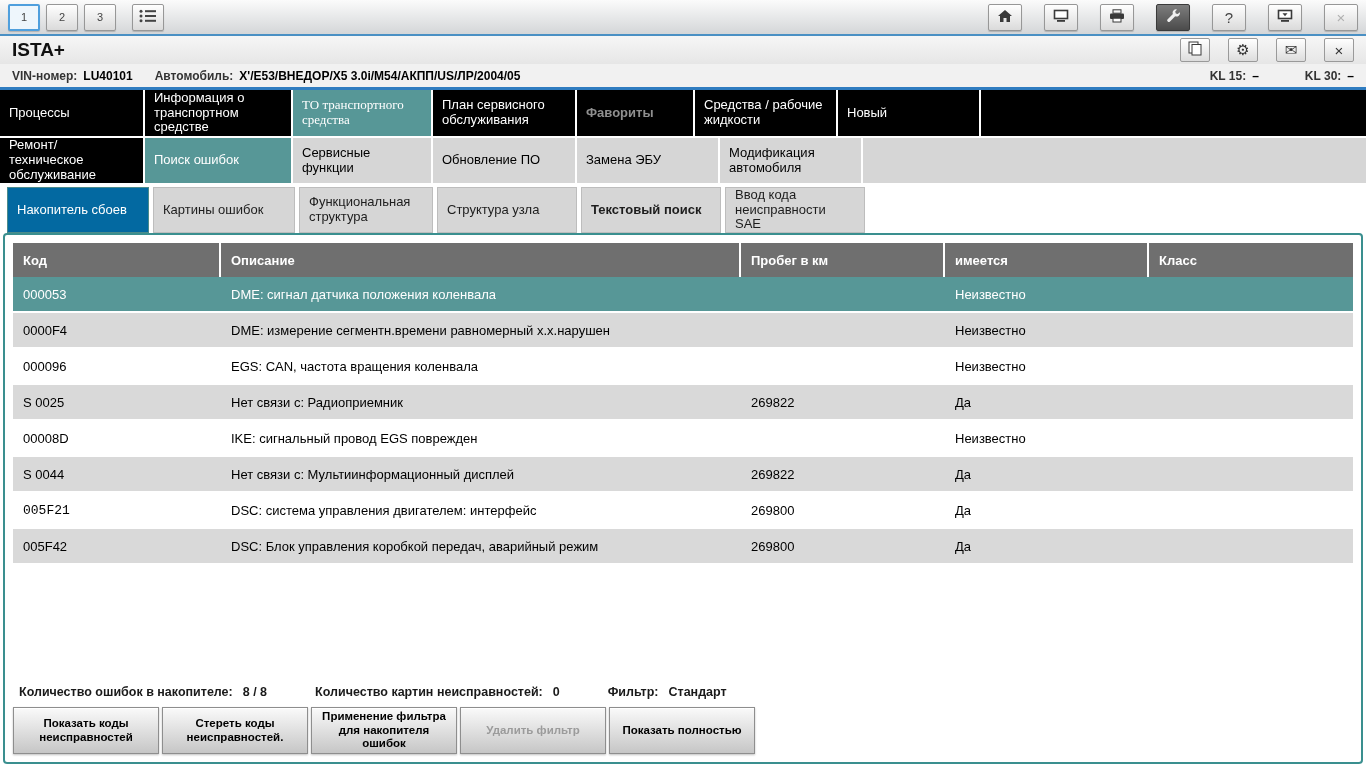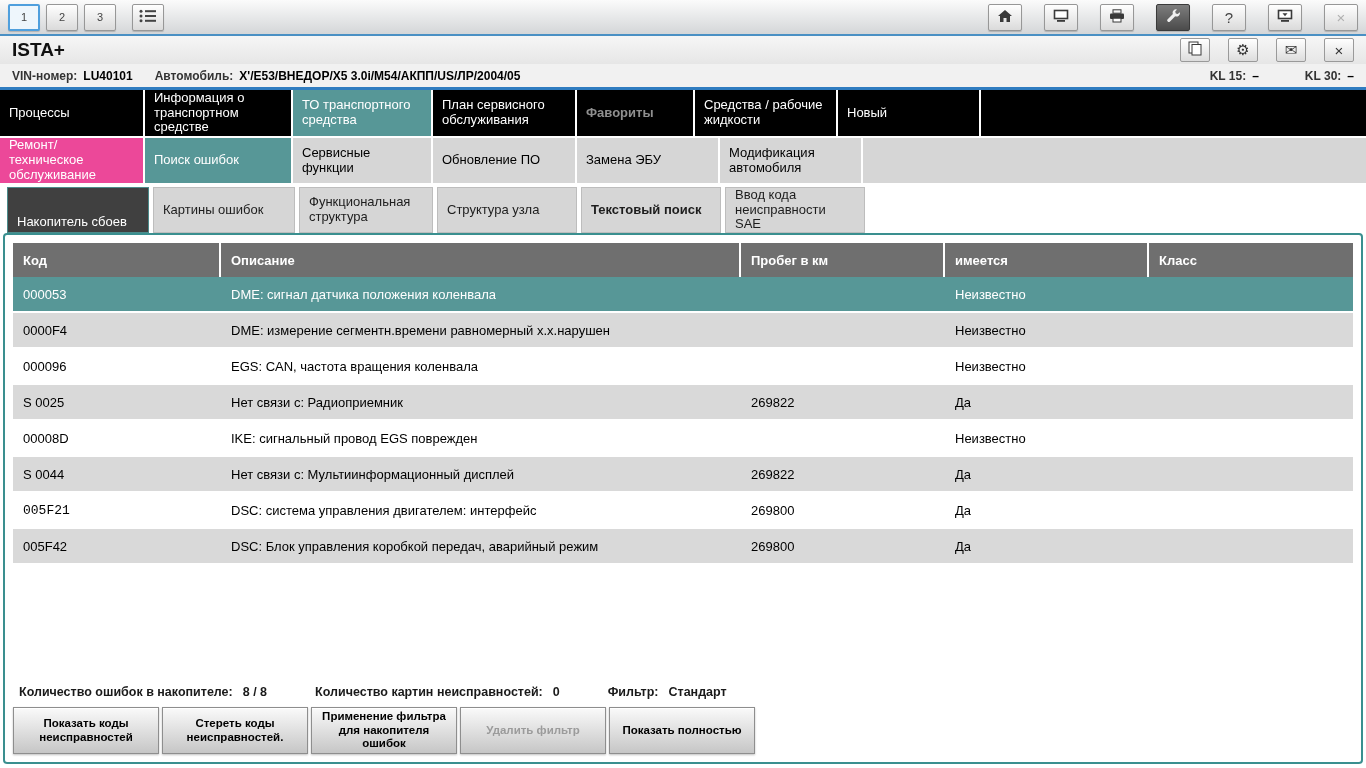--- a/index.html
+++ b/index.html
@@ -40,28 +40,28 @@
   .menurow{display:flex;flex:0 0 auto;}
   #menu-row1{height:46px;background:#000;}
   #menu-row1 .cell{background:#000;color:#fff;border-right:2px solid #fff;display:flex;align-items:center;
                    padding:2px 9px;font-size:13px;line-height:1.12;overflow:hidden;cursor:default;}
   #menu-row1 .cell.active{background:#579797;}
   #menu-row1 .cell.disabled{color:#8f8f8f;}
   #menu-row1 .filler{flex:1;background:#000;}
   #menu-row2{height:47px;background:#d6d6d6;border-top:2px solid #fff;}
   #menu-row2 .cell{background:#d6d6d6;color:#000;border-right:2px solid #fff;display:flex;align-items:center;
                    padding:2px 9px;font-size:13px;line-height:1.14;overflow:hidden;cursor:default;}
-  #menu-row2 .cell.dark{background:#ec4899;color:#fff;}
+  #menu-row2 .cell.dark{background:#000000;color:#fff;}
   #menu-row2 .cell.active{background:#579797;color:#fff;}
   #menu-row2 .filler{flex:1;background:#d6d6d6;}
 
   .tabsrow{height:50px;background:#fff;display:flex;gap:4px;padding:4px 0 0 7px;flex:0 0 auto;}
   .tab{background:#d6d6d6;border:1px solid #bdbdbd;display:flex;align-items:center;padding:2px 9px;
        font-size:13px;line-height:1.14;overflow:hidden;color:#1d1d1d;cursor:default;}
-  .tab.active{background:#404040;color:#fff;border-color:#4b8b8b;align-items:flex-end;}
+  .tab.active{background:#0369a1;color:#fff;border-color:#4b8b8b;}
 
   
   .frame{flex:1;margin:0 3px 4px 3px;border:2px solid #3a8f8f;border-radius:4px;background:#fff;
          display:flex;flex-direction:column;padding:8px 8px 6px 8px;overflow:hidden;}
 
   .thead{display:flex;height:34px;flex:0 0 auto;}
   .th{background:#6f6f6f;color:#fff;font-weight:bold;font-size:13px;display:flex;align-items:center;
       padding:0 10px;border-right:2px solid #fff;overflow:hidden;}
   .th:last-child{border-right:none;}
   .tbody{flex:0 0 auto;}
@@ -199,21 +199,21 @@
   <span>–</span>
 </div>
 
 <div class="menurow" id="menu-row1">
     <div class="cell" style="width: 145px;">
       <span>Процессы</span>
     </div>
     <div class="cell" style="width: 148px;">
       <span>Информация о транспортном средстве</span>
     </div>
-    <div class="cell active" style="width: 140px;">
+    <div class="cell active" style="width: 140px; font-family: Liberation Serif, serif;">
       <span>ТО транспортного средства</span>
     </div>
     <div class="cell" style="width: 144px;">
       <span>План сервисного обслуживания</span>
     </div>
     <div class="cell disabled" style="width: 118px; font-weight: bold;">
       <span>Фавориты</span>
     </div>
     <div class="cell" style="width: 143px;">
       <span>Средства / рабочие жидкости</span>

